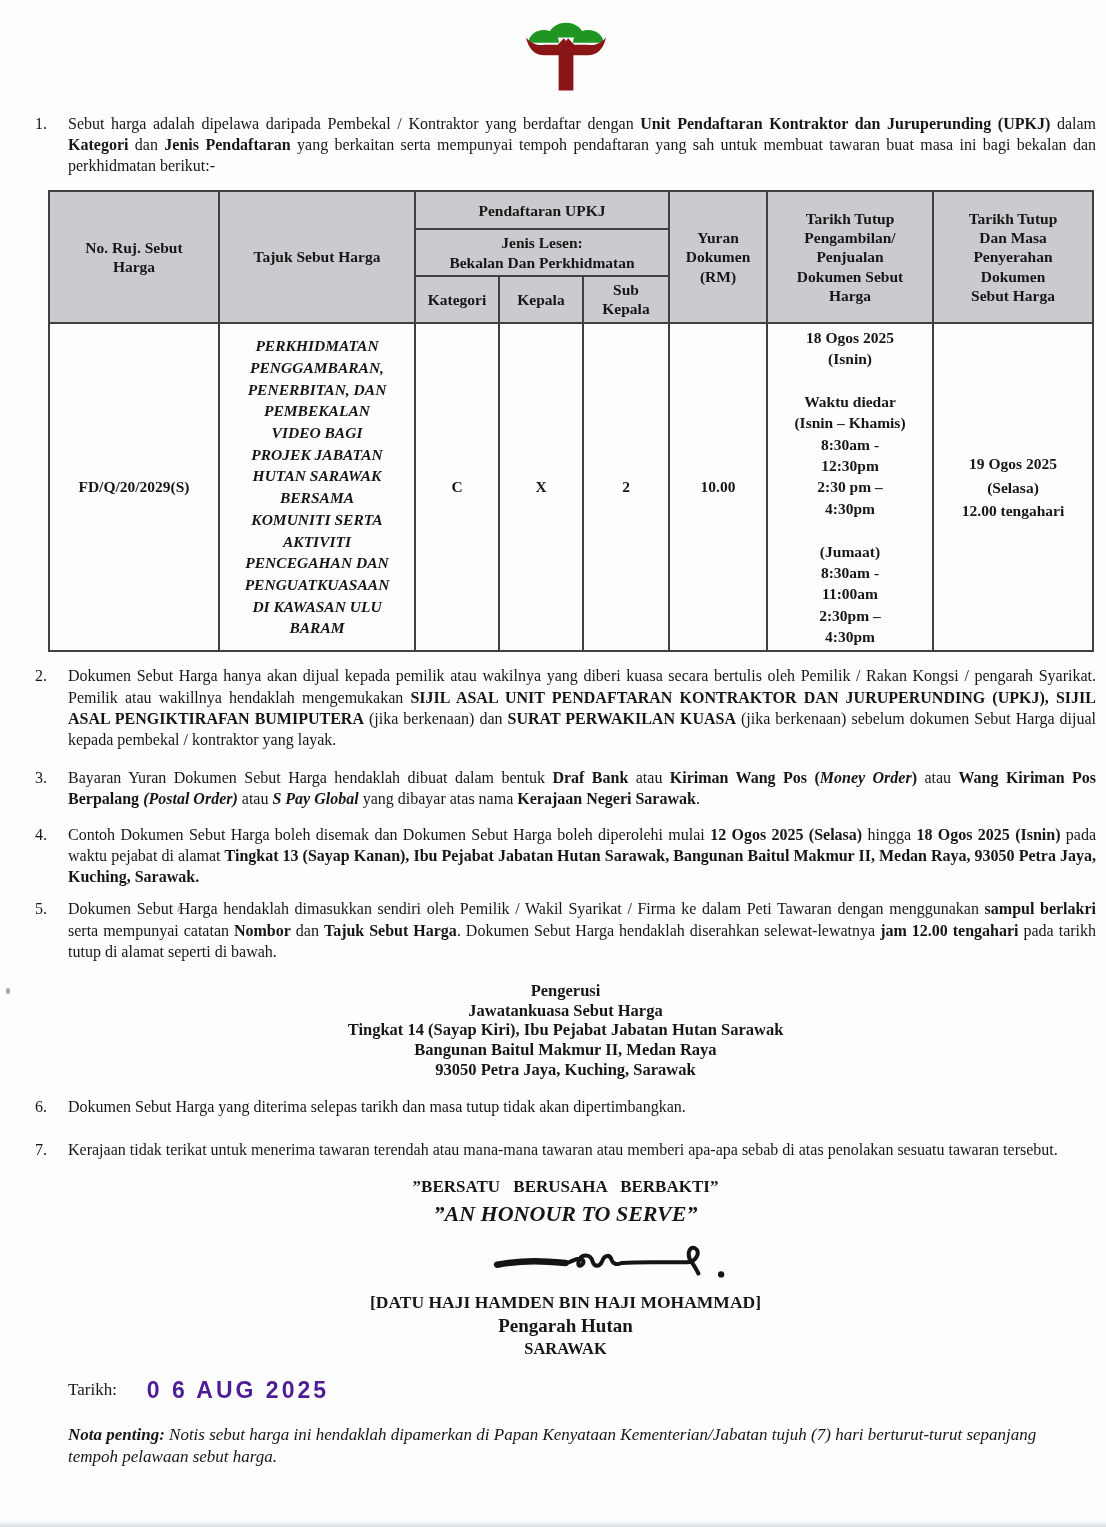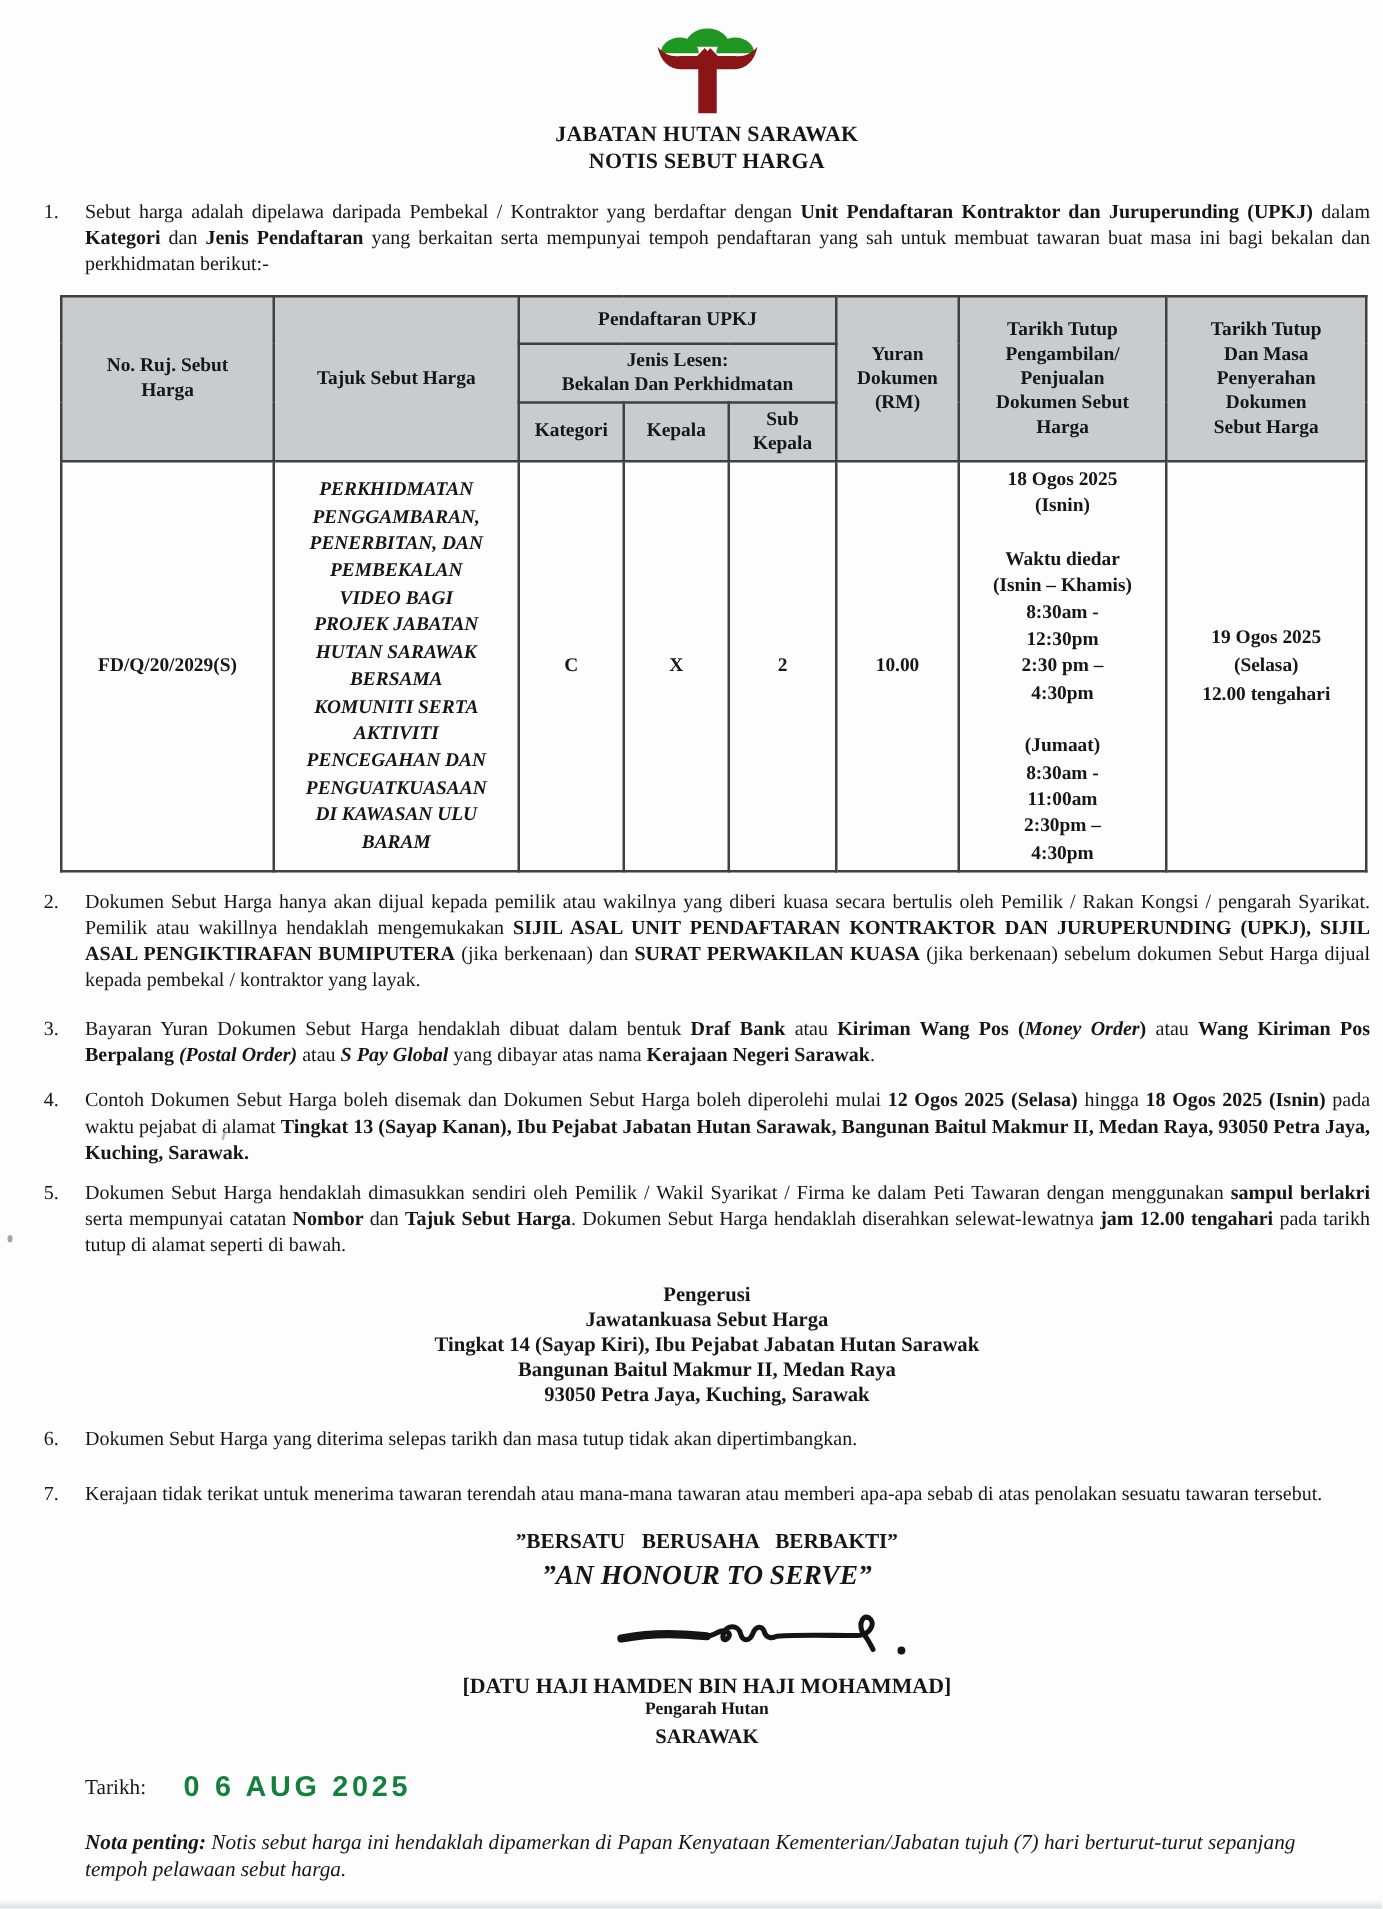--- a/index.html
+++ b/index.html
@@ -48,30 +48,30 @@
   .address { margin-top:19px; font-size:16.5px; line-height:1.2; }
 
   .slogan1 { margin-top:17px; text-align:center; font-weight:700; font-size:17px; word-spacing:9px; }
   .slogan2 { margin-top:4px; text-align:center; font-weight:700; font-style:italic; font-size:22px; }
 
   .sig-wrap { width:320px; margin:8px auto 0; transform:translateX(58px); }
   .sig-wrap svg { display:block; width:320px; height:56px; }
 
   .name-block { text-align:center; }
   .sign-name { font-weight:700; font-size:17.5px; line-height:1.3; }
-  .sign-title { font-weight:700; font-size:14px; line-height:1.3; }
+  .sign-title { font-weight:700; font-size:19px; line-height:1.3; }
   .sign-region { font-weight:700; font-size:16.5px; line-height:1.3; }
 
   .date-row { margin:17px 0 0 33px; display:flex; align-items:center; }
   .date-label { font-size:17px; }
   .date-stamp {
     margin-left:30px;
     font-family:"Liberation Sans","DejaVu Sans",sans-serif;
     font-weight:700; font-size:23px; letter-spacing:3px;
-    color:#15803d;
+    color:#4c1d95;
   }
 
   .footnote { margin:20px 10px 0 33px; font-size:17px; line-height:1.32; }
   .footnote .label { font-weight:700; font-style:italic; }
   .footnote .text { font-style:italic; }
 
   
   .scan-mark-a { position:absolute; left:6px; top:988px; width:4px; height:6px; background:#8b8f94; border-radius:50%; opacity:.8; }
   .scan-mark-b { position:absolute; left:178px; top:905px; width:2px; height:7px; background:#9aa0a6; transform:rotate(18deg); opacity:.7; }
 </style>
@@ -81,24 +81,20 @@
 <div class="page">
   <div class="content">
 
     <svg class="logo" viewBox="0 0 100 92" aria-hidden="true">
       <path d="M7 33 A 17.5 14.5 0 0 1 42 33 Z" fill="#1f9522"></path>
       <path d="M29.5 27 A 20.5 17 0 0 1 70.5 27 Z" fill="#1f9522"></path>
       <path d="M58 33 A 17.5 14.5 0 0 1 93 33 Z" fill="#1f9522"></path>
       <path d="M4 27 C 10 34 17 36.5 25 35.5 L 40.5 35.5 L 47.5 28 L 50 31 L 52.5 28 L 59.5 35.5 L 75 35.5 C 83 36.5 90 34 96 27 C 93 41 85 47.5 75 47.5 L 58.5 47.5 L 58.5 88 L 41.5 88 L 41.5 47.5 L 25 47.5 C 15 47.5 7 41 4 27 Z" fill="#8a1517"></path>
     </svg>
 
-    <div class="title-block">
-      <div class="title-line">JABATAN HUTAN SARAWAK</div>
-      <div class="title-line">NOTIS SEBUT HARGA</div>
-    </div>
 
     <div class="para" style="margin-top:19px;">
       <div class="pnum">1.</div>
       <div class="ptext"><span>Sebut harga adalah dipelawa daripada Pembekal / Kontraktor yang berdaftar dengan </span><span class="b">Unit Pendaftaran Kontraktor dan Juruperunding (UPKJ)</span><span> dalam </span><span class="b">Kategori</span><span> dan </span><span class="b">Jenis Pendaftaran</span><span> yang berkaitan serta mempunyai tempoh pendaftaran yang sah untuk membuat tawaran buat masa ini bagi bekalan dan perkhidmatan berikut:-</span></div>
     </div>
 
     <table class="quote">
       <colgroup>
         <col style="width:170px">
           <col style="width:196px">

